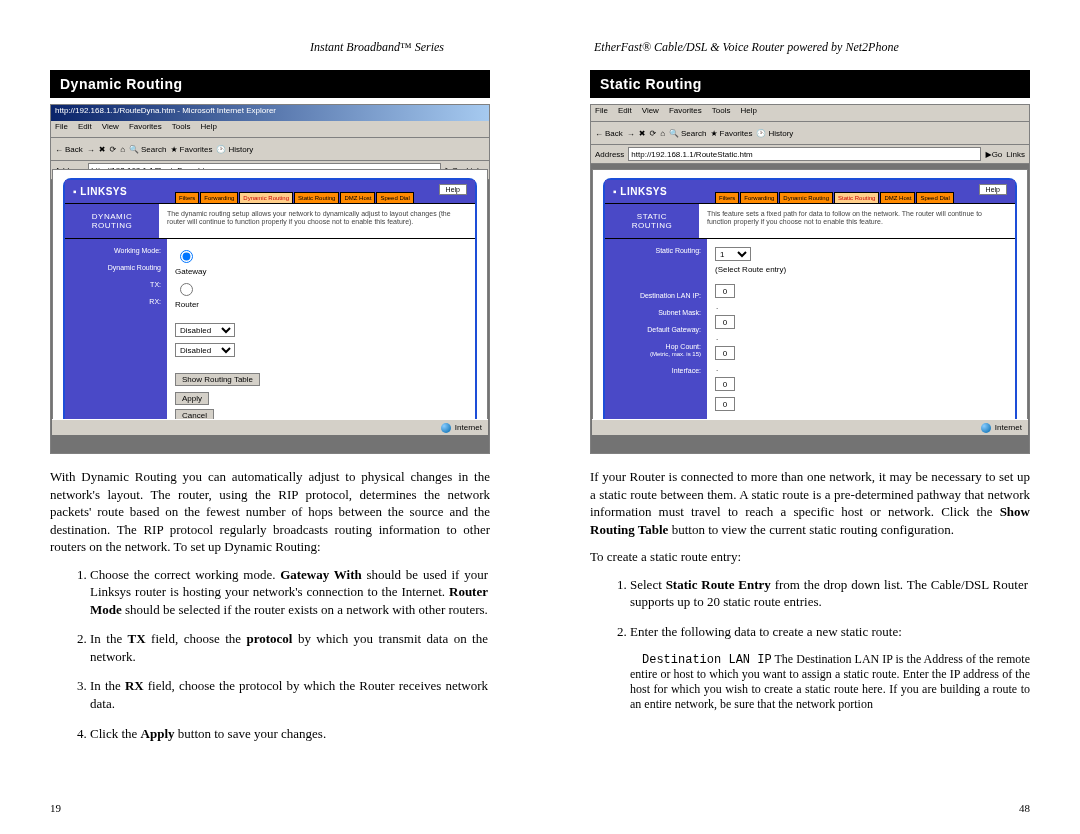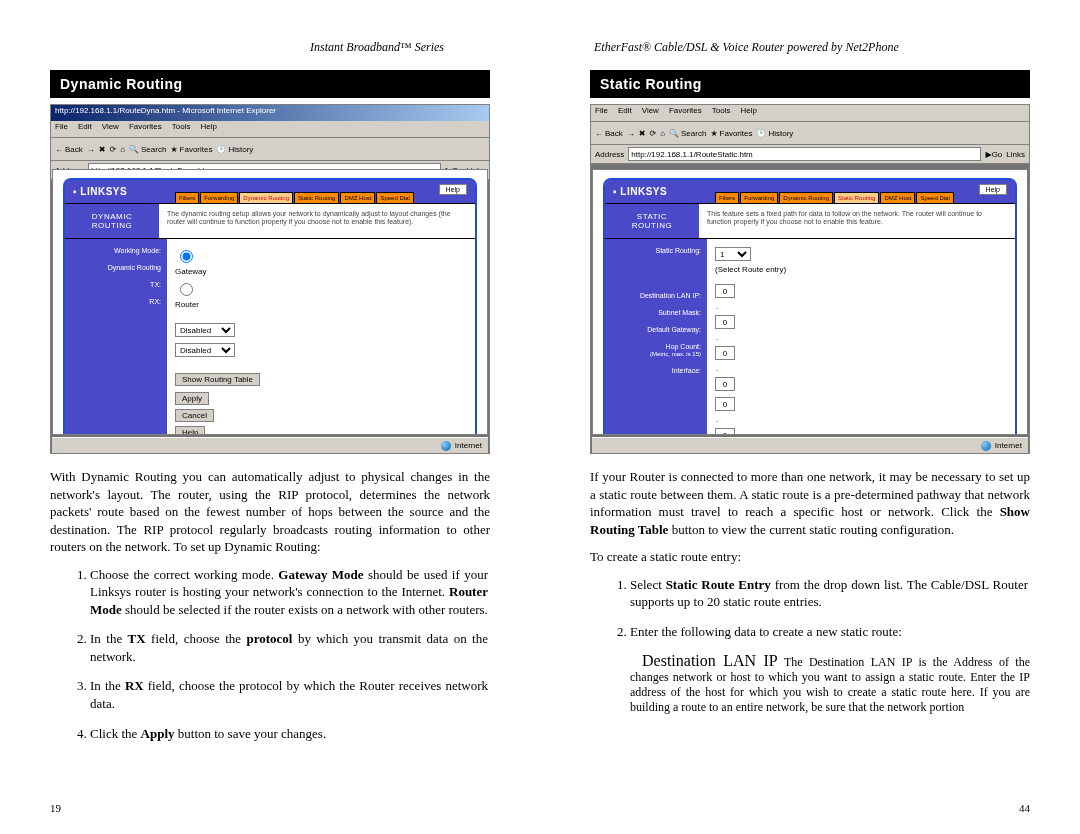--- a/index.html
+++ b/index.html
@@ -108,21 +108,21 @@
     top: 64px;
     left: 1px; right:1px;
     bottom: 18px;
     background: #fff;
     border: 1px solid #808080;
     box-sizing: border-box;
     overflow: hidden;
   }
   .ie-status {
     position:absolute;
-    left:1px; right:1px; bottom:0;
+    left:1px; right:1px; bottom:18px;
     height:15px;
     background:#d4d0c8;
     border-top:1px solid #fff;
     display:flex;
     justify-content:flex-end;
     align-items:center;
     font-size:8px;
     padding:0 6px;
     gap:4px;
   }
@@ -236,21 +236,21 @@
     position:absolute;
     bottom:20px;
     font-size:11px;
   }
   .page-num.left { left:50px; }
   .page-num.right { right:50px; }
   .inet-icon {
     width:10px; height:10px; background: radial-gradient(circle at 30% 30%, #8cf 0%, #06a 100%); border-radius:50%; display:inline-block;
   }
   .sub-list { font-size:12px; margin-left:40px; margin-top:4px; text-align:justify;}
-  .sub-list .lbl { font-family: Liberation Serif, serif; font-size:16px;padding-left:12px;}
+  .sub-list .lbl { font-family: Liberation Mono, monospace; font-size:12px;padding-left:12px;}
 </style>
 </head>
 <body>
 
 <div class="spread">
 
   <div class="page">
     <div class="page-header left">Instant Broadband™ Series</div>
     <div class="section-bar">Dynamic Routing</div>
 
@@ -340,21 +340,21 @@
       <div class="ie-status">
         <span class="inet-icon"></span>
         <span>Internet</span>
       </div>
     </div>
 
     <div class="body-text">
       <p>With Dynamic Routing you can automatically adjust to physical changes in the network's layout. The router, using the RIP protocol, determines the network packets' route based on the fewest number of hops between the source and the destination. The RIP protocol regularly broadcasts routing information to other routers on the network. To set up Dynamic Routing:</p>
     </div>
     <ol class="steps">
-      <li><span>Choose the correct working mode. </span><b>Gateway Mode</b><span> should be used if your Linksys router is hosting your network's connection to the Internet. </span><b>Router Mode</b><span> should be selected if the router exists on a network with other routers.</span></li>
+      <li><span>Choose the correct working mode. </span><b>Gateway With</b><span> should be used if your Linksys router is hosting your network's connection to the Internet. </span><b>Router Mode</b><span> should be selected if the router exists on a network with other routers.</span></li>
       <li><span>In the </span><b>TX</b><span> field, choose the </span><b>protocol</b><span> by which you transmit data on the network.</span></li>
       <li><span>In the </span><b>RX</b><span> field, choose the protocol by which the Router receives network data.</span></li>
       <li><span>Click the </span><b>Apply</b><span> button to save your changes.</span></li>
     </ol>
     <div class="page-num left">19</div>
   </div>
 
   <div class="page">
     <div class="page-header right">EtherFast® Cable/DSL &amp; Voice Router powered by Net2Phone</div>
     <div class="section-bar">Static Routing</div>
@@ -477,17 +477,17 @@
 
     <div class="body-text">
       <p><span>If your Router is connected to more than one network, it may be necessary to set up a static route between them. A static route is a pre-determined pathway that network information must travel to reach a specific host or network. Click the </span><b>Show Routing Table</b><span> button to view the current static routing configuration.</span></p>
       <p>To create a static route entry:</p>
     </div>
     <ol class="steps">
       <li><span>Select </span><b>Static Route Entry</b><span> from the drop down list. The Cable/DSL Router supports up to 20 static route entries.</span></li>
       <li><span>Enter the following data to create a new static route:</span></li>
     </ol>
     <div class="sub-list">
-      <span class="lbl">Destination LAN IP</span><span> The Destination LAN IP is the Address of the changes network or host to which you want to assign a static route. Enter the IP address of the host for which you wish to create a static route here. If you are building a route to an entire network, be sure that the network portion</span>
+      <span class="lbl">Destination LAN IP</span><span> The Destination LAN IP is the Address of the remote entire or host to which you want to assign a static route. Enter the IP address of the host for which you wish to create a static route here. If you are building a route to an entire network, be sure that the network portion</span>
     </div>
-    <div class="page-num right">44</div>
+    <div class="page-num right">48</div>
   </div>
 </div>
 
 </body></html>

